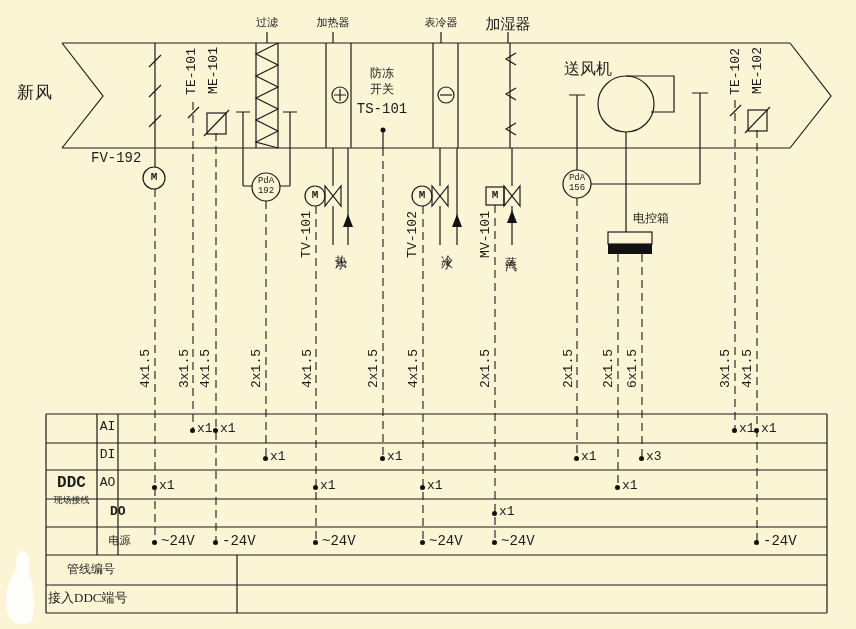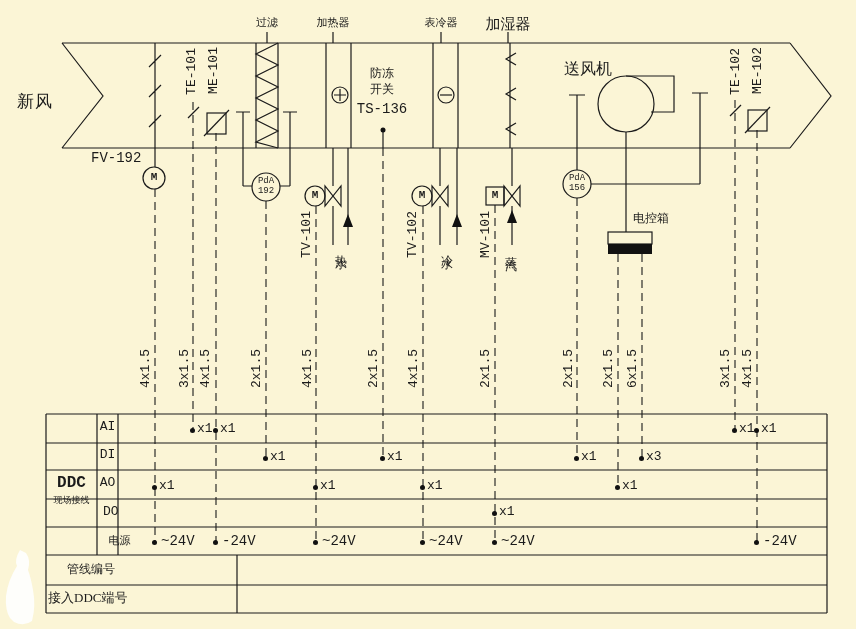--- a/index.html
+++ b/index.html
@@ -87,27 +87,27 @@
     </g>
 
     <g stroke="#1b1b1b" stroke-width="1.1" fill="none" stroke-dasharray="8 5">
       <path d="
         M155,189 V542  M193,102 V430  M216,133 V542  M266,201 V458
         M316,206 V542  M383,148 V458  M423,206 V542  M495,205 V542
         M577,198 V458  M618,254 V487  M642,254 V458  M735,100 V430  M757,130 V542"></path>
     </g>
   </svg>
 
-  <div class="lbl cjk" style="left:17px;top:92px;font-size:17px;letter-spacing:1px;">新风</div>
+  <div class="lbl cjk" style="left:17px;top:83px;font-size:17px;letter-spacing:1px;">新风</div>
   <div class="lbl mono" style="left:91px;top:150px;font-size:14px;">FV-192</div>
   <div class="lbl cjk" style="left:564px;top:60px;font-size:16px;">送风机</div>
   <div class="lbl cjk" style="left:633px;top:212px;font-size:12px;">电控箱</div>
   <div class="lbl cjk ctr" style="left:358px;top:67px;width:48px;font-size:12px;">防冻</div>
   <div class="lbl cjk ctr" style="left:358px;top:83px;width:48px;font-size:12px;">开关</div>
-  <div class="lbl mono ctr" style="left:356px;top:101px;width:52px;font-size:14px;">TS-136</div>
+  <div class="lbl mono ctr" style="left:356px;top:101px;width:52px;font-size:14px;">TS-101</div>
   <div class="lbl mono ctr" style="left:46px;top:474px;width:51px;font-size:16px;font-weight:600;">DDC</div>
   <div class="lbl cjk ctr" style="left:44px;top:495px;width:55px;font-size:9px;">现场接线</div>
   <div class="lbl cjk ctr" style="left:55px;top:563px;width:72px;font-size:12px;">管线编号</div>
   <div class="lbl cjk" style="left:48px;top:591px;font-size:13px;">接入DDC端号</div>
 
   <div id="gen">
       <div class="lbl cjk ctr" style="left: 235px; top: 16px; width: 64px; font-size: 11px;">过滤</div>
       <div class="lbl cjk ctr" style="left: 301px; top: 16px; width: 64px; font-size: 11px;">加热器</div>
       <div class="lbl cjk ctr" style="left: 409px; top: 16px; width: 64px; font-size: 11px;">表冷器</div>
       <div class="lbl cjk ctr" style="left: 476px; top: 16px; width: 64px; font-size: 15px;">加湿器</div>
@@ -138,21 +138,21 @@
       <div class="lbl mono ctr rot" style="left: 387px; top: 361px; width: 54px; font-size: 13px;">4x1.5</div>
       <div class="lbl mono ctr rot" style="left: 459px; top: 361px; width: 54px; font-size: 13px;">2x1.5</div>
       <div class="lbl mono ctr rot" style="left: 542px; top: 361px; width: 54px; font-size: 13px;">2x1.5</div>
       <div class="lbl mono ctr rot" style="left: 582px; top: 361px; width: 54px; font-size: 13px;">2x1.5</div>
       <div class="lbl mono ctr rot" style="left: 606px; top: 361px; width: 54px; font-size: 13px;">6x1.5</div>
       <div class="lbl mono ctr rot" style="left: 699px; top: 361px; width: 54px; font-size: 13px;">3x1.5</div>
       <div class="lbl mono ctr rot" style="left: 721px; top: 361px; width: 54px; font-size: 13px;">4x1.5</div>
       <div class="lbl mono ctr" style="left: 97px; top: 420px; width: 21px; font-size: 13px;">AI</div>
       <div class="lbl mono ctr" style="left: 97px; top: 448px; width: 21px; font-size: 13px;">DI</div>
       <div class="lbl mono ctr" style="left: 97px; top: 476px; width: 21px; font-size: 13px;">AO</div>
-      <div class="lbl mono ctr" style="left: 103px; top: 505px; width: 15px; font-size: 13px;">DO</div>
+      <div class="lbl mono ctr" style="left: 110px; top: 505px; width: 15px; font-size: 13px; font-weight: bold;">DO</div>
       <div class="lbl cjk ctr" style="left: 97px; top: 534px; width: 45px; font-size: 11px;">电源</div>
       <div class="dot" style="left: 190px; top: 428px;"></div>
       <div class="lbl mono" style="left: 197px; top: 422px; font-size: 13px;">x1</div>
       <div class="dot" style="left: 213px; top: 428px;"></div>
       <div class="lbl mono" style="left: 220px; top: 422px; font-size: 13px;">x1</div>
       <div class="dot" style="left: 732px; top: 428px;"></div>
       <div class="lbl mono" style="left: 739px; top: 422px; font-size: 13px;">x1</div>
       <div class="dot" style="left: 754px; top: 428px;"></div>
       <div class="lbl mono" style="left: 761px; top: 422px; font-size: 13px;">x1</div>
       <div class="dot" style="left: 263px; top: 456px;"></div>

